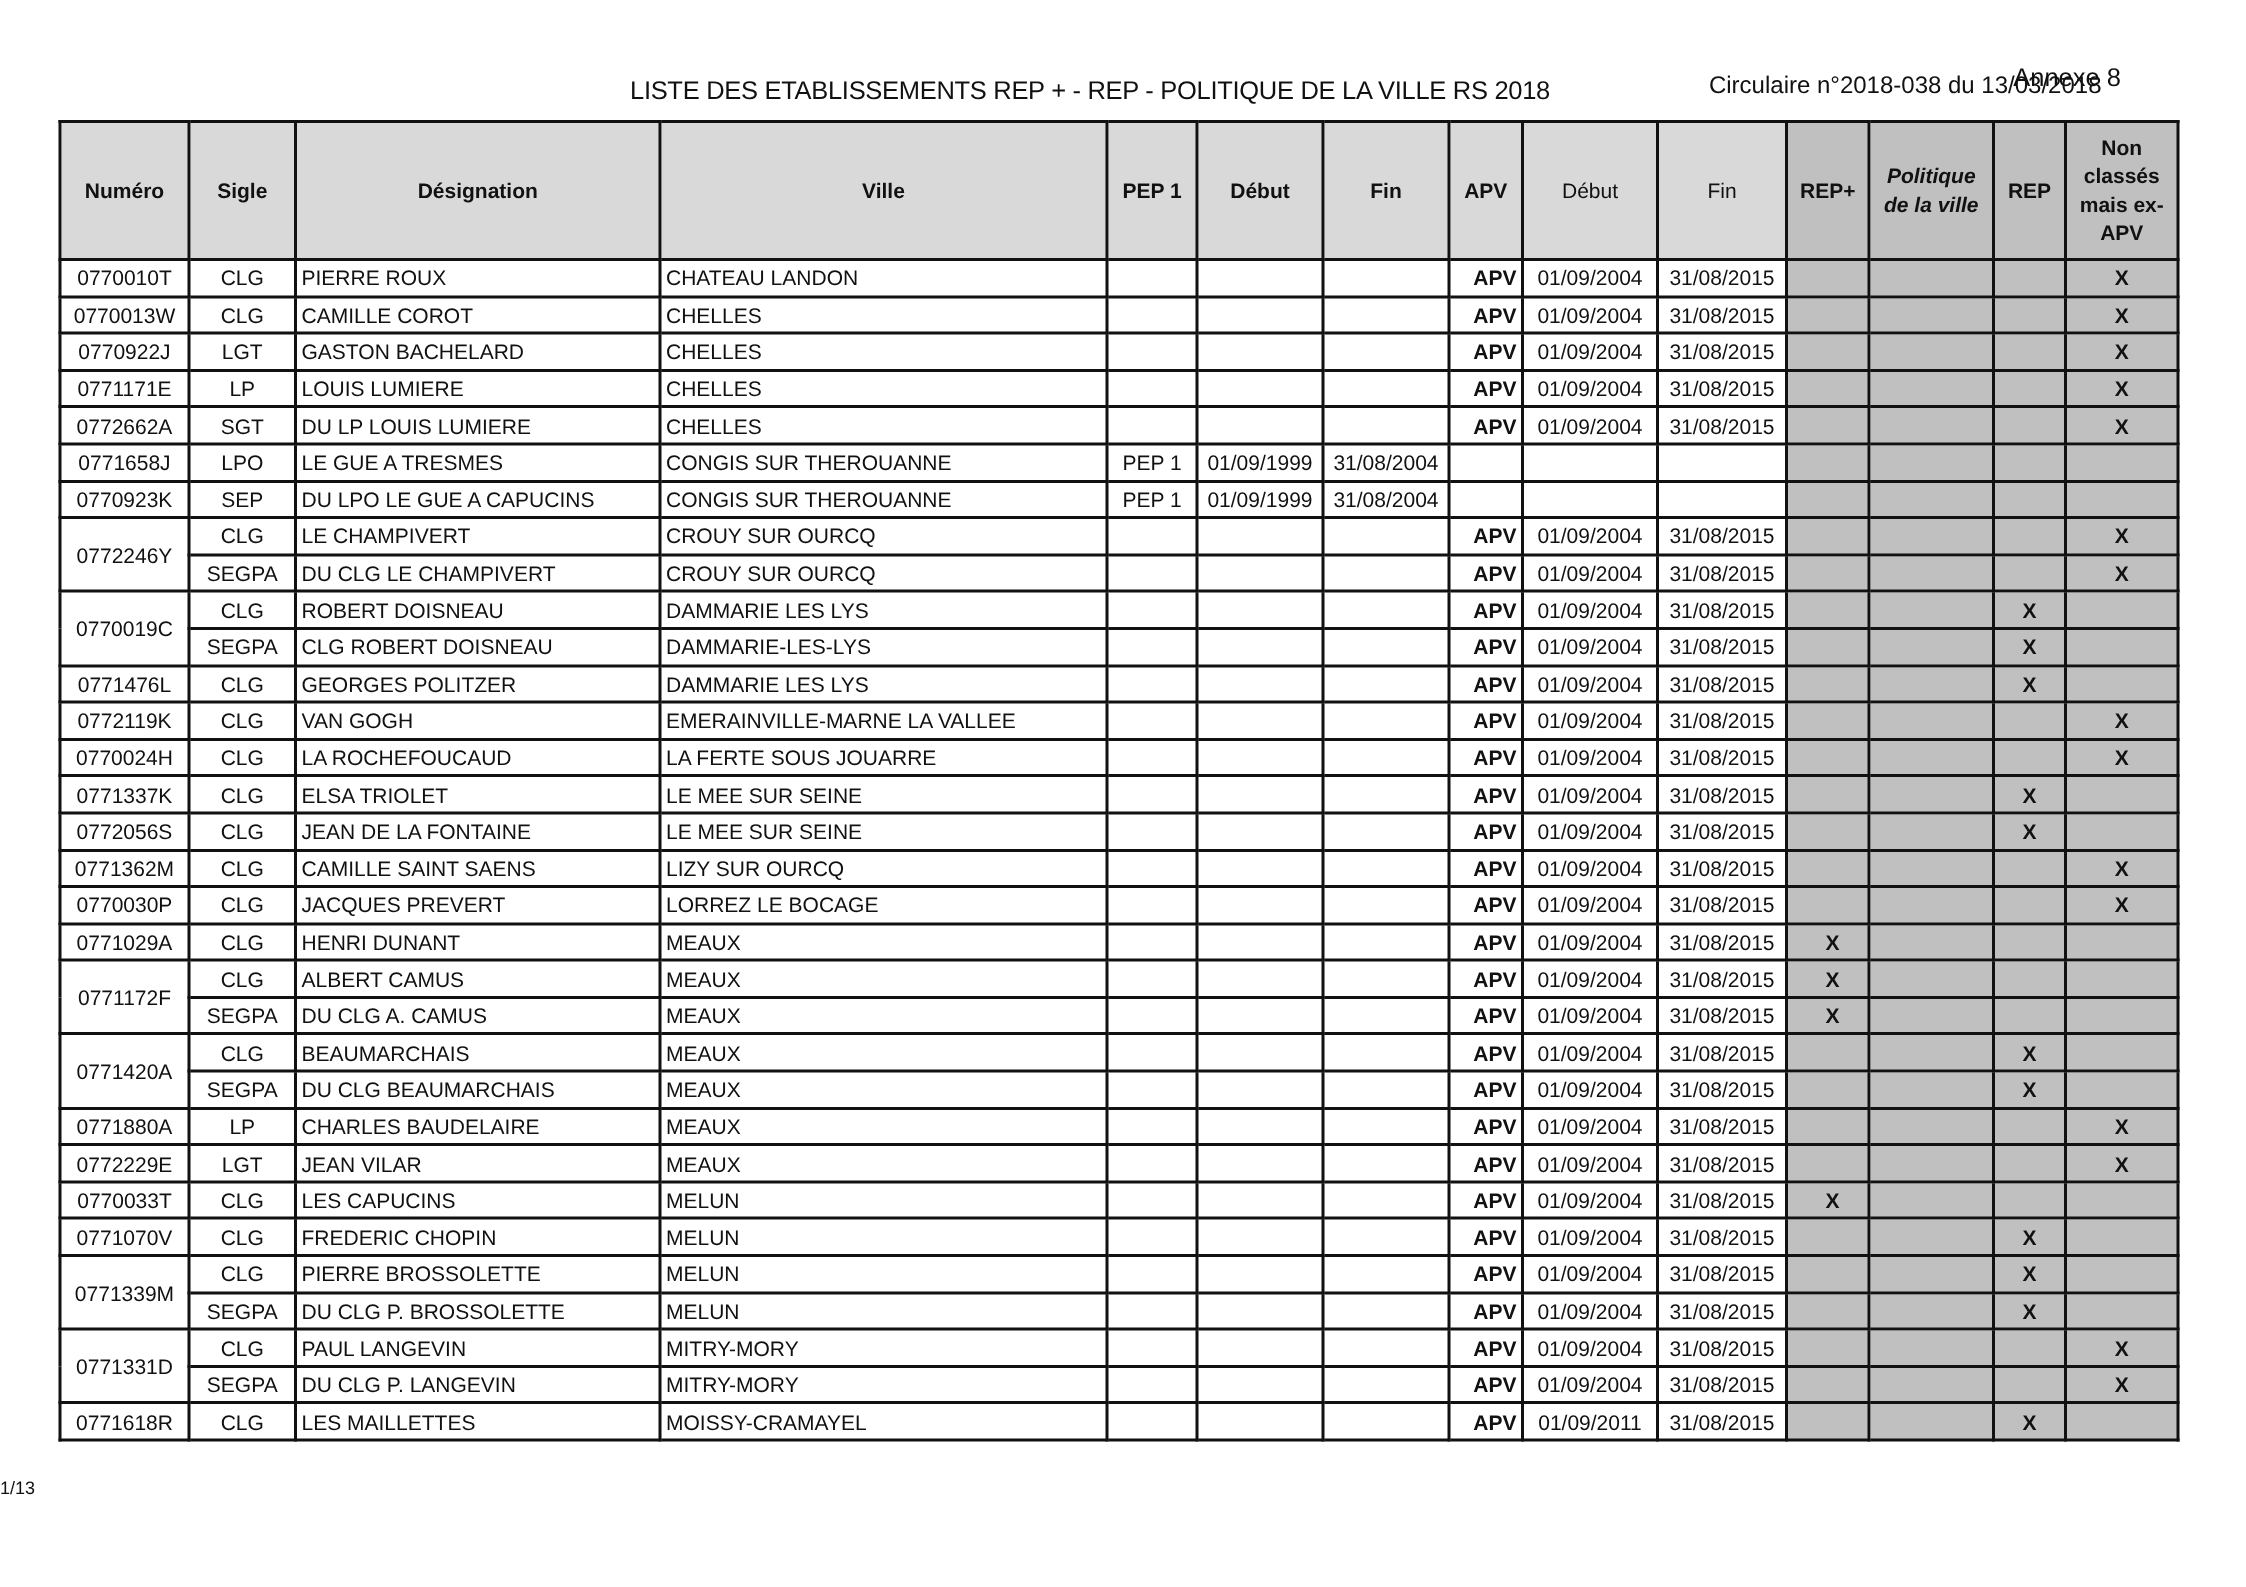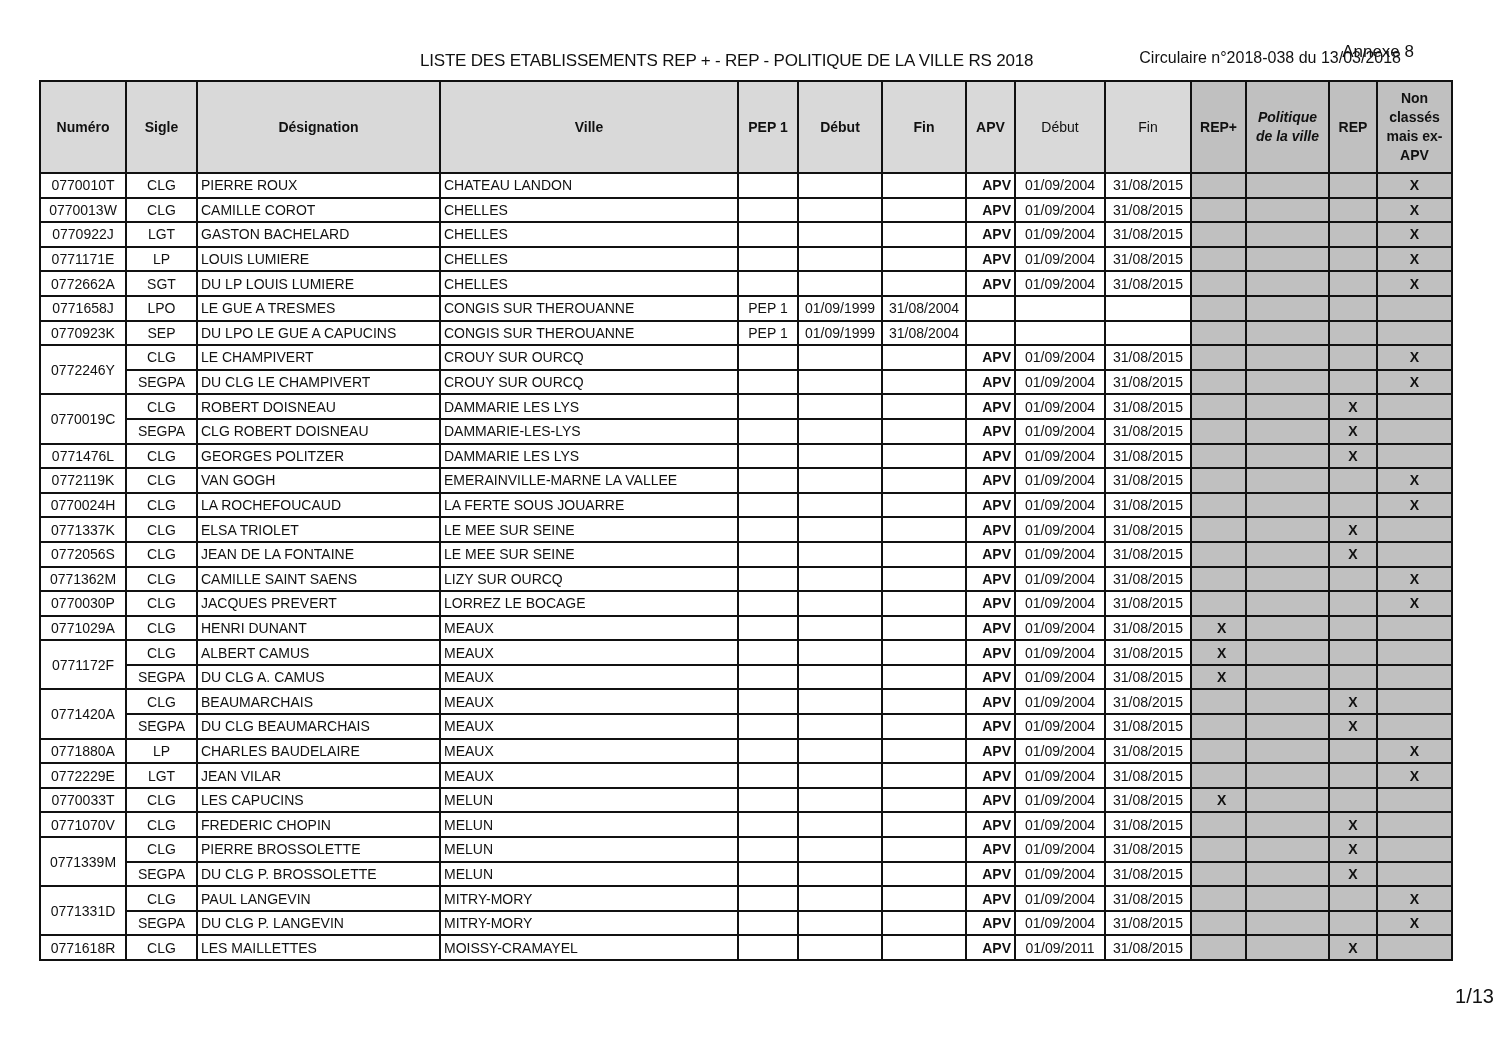--- a/index.html
+++ b/index.html
@@ -10,21 +10,21 @@
   table.grid { position: absolute; left: 39px; top: 80px; border-collapse: collapse; table-layout: fixed; width: 1412px; }
   table.grid td, table.grid th { border: 2px solid #111; font-size: 14px; padding: 0 3px; height: 22.6px; white-space: nowrap; overflow: hidden; }
   table.grid th { background: #d9d9d9; font-weight: bold; height: 90px; font-size: 14px; line-height: 19px; }
   table.grid th.light { font-weight: normal; }
   table.grid th.dark, table.grid td.dark { background: #c0c0c0; }
   td.c { text-align: center; }
   td.l { text-align: left; }
   td.b { font-weight: bold; text-align: right; padding-right: 10px; }
   td.x { font-weight: bold; text-align: center; }
   td.x.left { text-align: left; padding-left: 25px; }
-  .page { position: absolute; left: 0; width: 1494px; top: 985px; text-align: right; font-size: 20px; }
+  .page { position: absolute; left: 0; width: 1494px; top: 985px; text-align: left; font-size: 12px; }
 </style>
 </head>
 <body>
 
 <div class="title">LISTE DES ETABLISSEMENTS REP + - REP - POLITIQUE DE LA VILLE RS 2018</div>
 <div class="annexe">Annexe 8</div>
 <div class="circ">Circulaire  n°2018-038 du 13/03/2018</div>
 
 <table class="grid">
   <colgroup>

